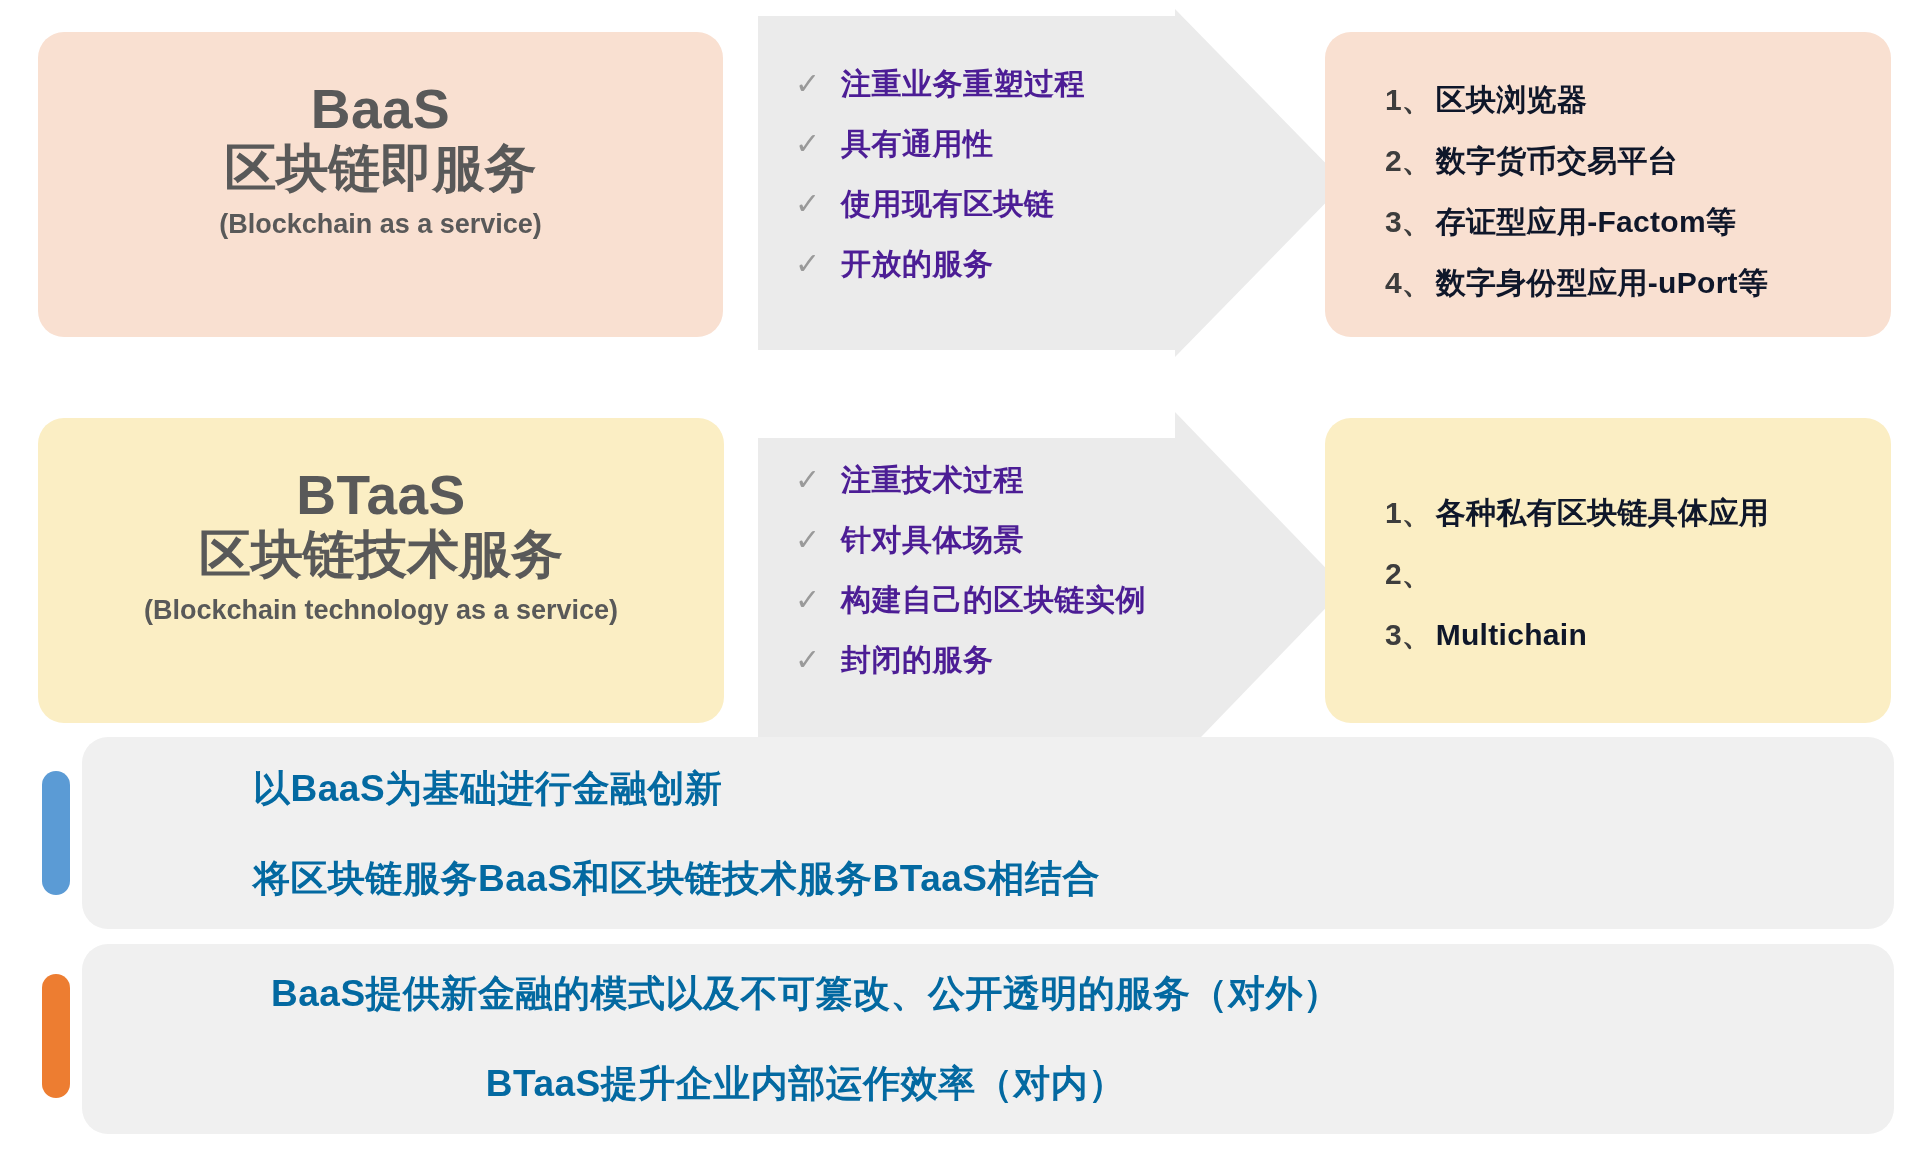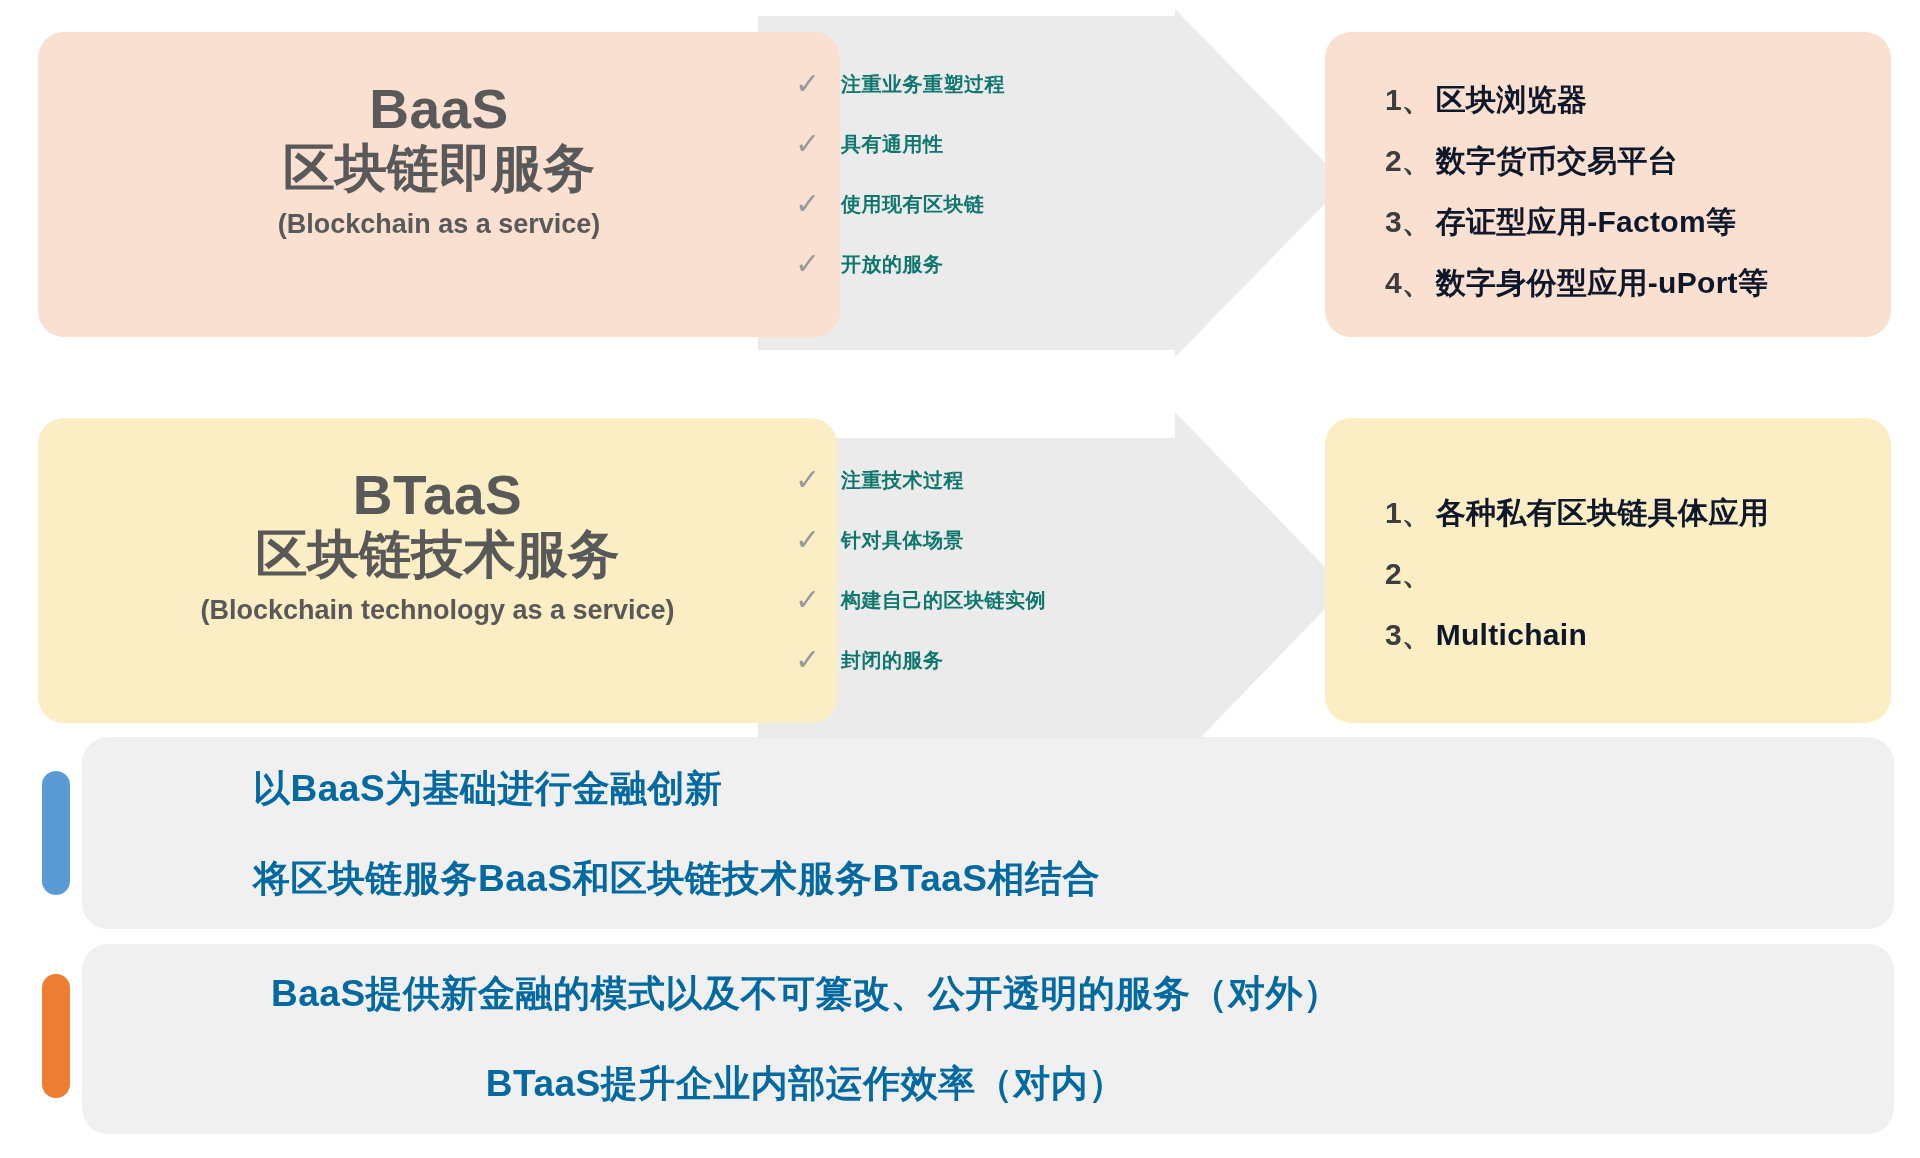--- a/index.html
+++ b/index.html
@@ -77,23 +77,23 @@
   .check-mark {
     width: 46px;
     flex: 0 0 46px;
     color: #9a9a9a;
     font-size: 30px;
     line-height: 1;
     text-align: left;
     font-family: "DejaVu Sans", sans-serif;
   }
   .check-text {
-    font-size: 20px;
-    font-weight: bold;
-    color: #0f766e;
+    font-size: 30px;
+    font-weight: bold;
+    color: #4c1d95;
     white-space: nowrap;
     letter-spacing: 0.5px;
   }
 
   
   .numlist {
     position: absolute;
   }
   .num-row {
     display: flex;
@@ -137,21 +137,21 @@
   }
 </style>
 </head>
 <body>
 
 <div class="canvas">
 
   <div class="arrow-body" style="left:758px; top:16px; width:417px; height:334px;"></div>
   <div class="arrow-head" style="left:1175px; top:9px; border-width:174px 0 174px 170px;"></div>
 
-  <div class="card card-peach" style="left:38px; top:32px; width:802px; height:305px;">
+  <div class="card card-peach" style="left:38px; top:32px; width:685px; height:305px;">
     <div class="title-block" style="top:48px;">
       <div class="title-abbr">BaaS</div>
       <div class="title-cn">区块链即服务</div>
       <div class="title-en">(Blockchain as a service)</div>
     </div>
   </div>
 
   <div class="checklist" style="left:795px; top:54px;">
     <div class="check-row">
       <span class="check-mark">✓</span>
@@ -188,21 +188,21 @@
       <div class="num-row">
         <span class="num-idx">4、</span>
         <span class="num-text">数字身份型应用-uPort等</span>
       </div>
     </div>
   </div>
 
   <div class="arrow-body" style="left:758px; top:438px; width:417px; height:300px;"></div>
   <div class="arrow-head" style="left:1175px; top:412px; border-width:176px 0 176px 170px;"></div>
 
-  <div class="card card-cream" style="left:38px; top:418px; width:799px; height:305px;">
+  <div class="card card-cream" style="left:38px; top:418px; width:686px; height:305px;">
     <div class="title-block" style="top:48px;">
       <div class="title-abbr">BTaaS</div>
       <div class="title-cn">区块链技术服务</div>
       <div class="title-en">(Blockchain technology as a service)</div>
     </div>
   </div>
 
   <div class="checklist" style="left:795px; top:450px;">
     <div class="check-row">
       <span class="check-mark">✓</span>

